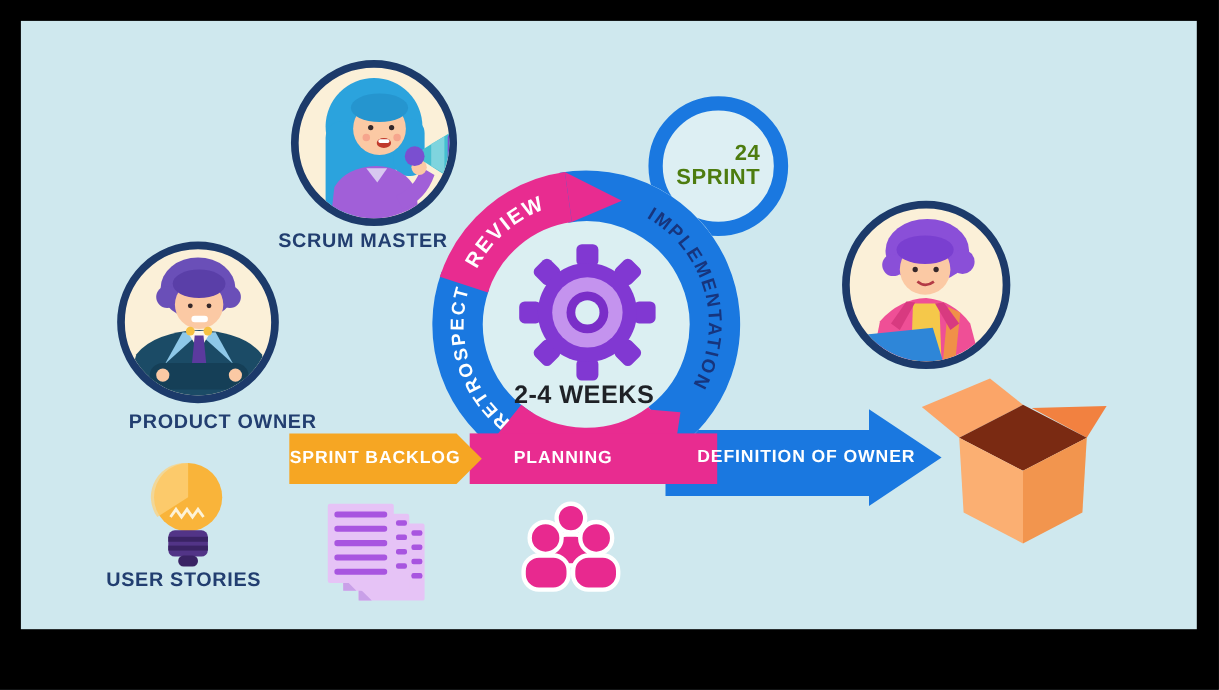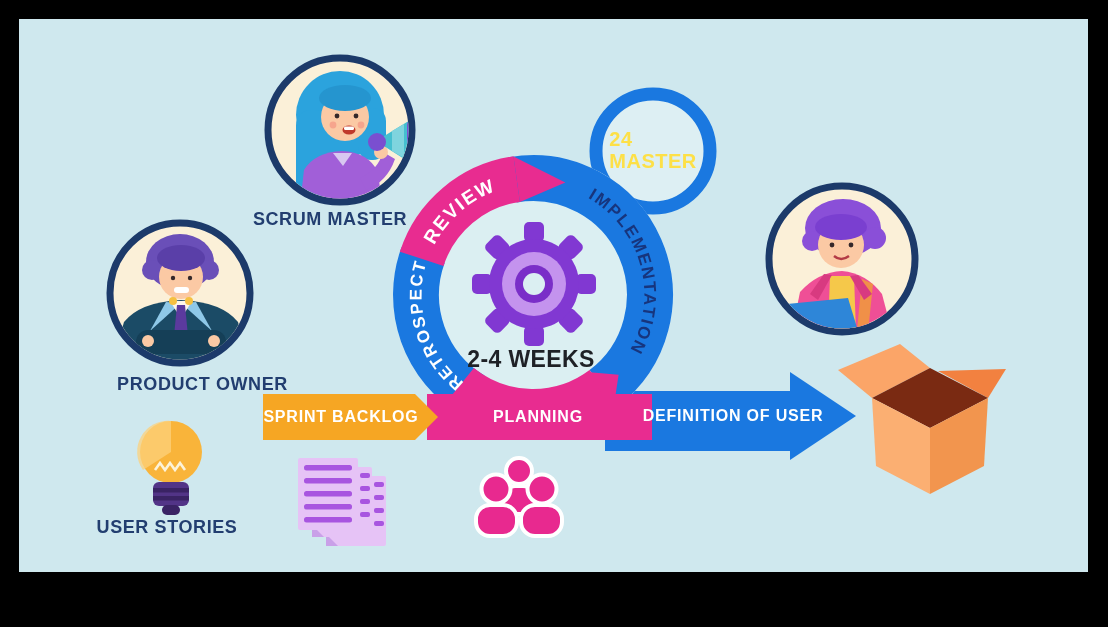--- a/index.html
+++ b/index.html
@@ -4,21 +4,21 @@
 <style>
   html,body{margin:0;padding:0;background:#000;width:1108px;height:627px;overflow:hidden;
     font-family:"Liberation Sans", sans-serif;}
   .stage{position:absolute;left:0;top:0;width:1108px;height:627px;}
   .slide{position:absolute;left:19px;top:19px;width:1069px;height:553px;background:#cfe8ee;}
   svg.art{position:absolute;left:0;top:0;width:1108px;height:627px;}
   .label{position:absolute;transform:translate(-50%,-50%);font-weight:700;white-space:nowrap;
     color:#223e70;font-size:18px;letter-spacing:.6px;text-align:right;}
   .label.white{color:#ffffff;font-size:16px;letter-spacing:.8px;}
   .label.dark{color:#1e2126;font-size:23px;letter-spacing:.4px;}
-  .label.blue{color:#fde047;font-size:20px;line-height:1.1;text-align:left;letter-spacing:.5px;}
+  .label.blue{color:#4d7c0f;font-size:20px;line-height:1.1;text-align:right;letter-spacing:.5px;}
   .curved{font-weight:700;letter-spacing:2.5px;}
 </style>
 </head>
 <body>
 
 <div class="stage">
   <div class="slide"></div>
 
   <svg class="art" viewBox="0 0 1108 627">
     <defs>
@@ -206,21 +206,21 @@
       <polygon points="930,428 988,398 984,466 930,494" fill="#f2954e"></polygon>
     </g>
   </svg>
 
   <div class="label" style="left:330px;top:219px;">SCRUM MASTER</div>
   <div class="label" style="left:183px;top:384px;padding-left:39px;">PRODUCT OWNER</div>
   <div class="label" style="left:167px;top:527px;">USER STORIES</div>
 
   <div class="label blue" style="left:653px;top:150px;">
     <div>24</div>
-    <div>MASTER</div>
+    <div>SPRINT</div>
   </div>
 
   <div class="label dark" style="left:531px;top:359px;">2-4 WEEKS</div>
 
   <div class="label white" style="left:341px;top:417px;">SPRINT BACKLOG</div>
-  <div class="label white" style="left:512px;top:417px;margin-left:26px;">PLANNING</div>
-  <div class="label white" style="left:733px;top:416px;">DEFINITION OF USER</div>
+  <div class="label white" style="left:512px;top:417px;">PLANNING</div>
+  <div class="label white" style="left:733px;top:416px;">DEFINITION OF OWNER</div>
 </div>
 
 </body></html>

